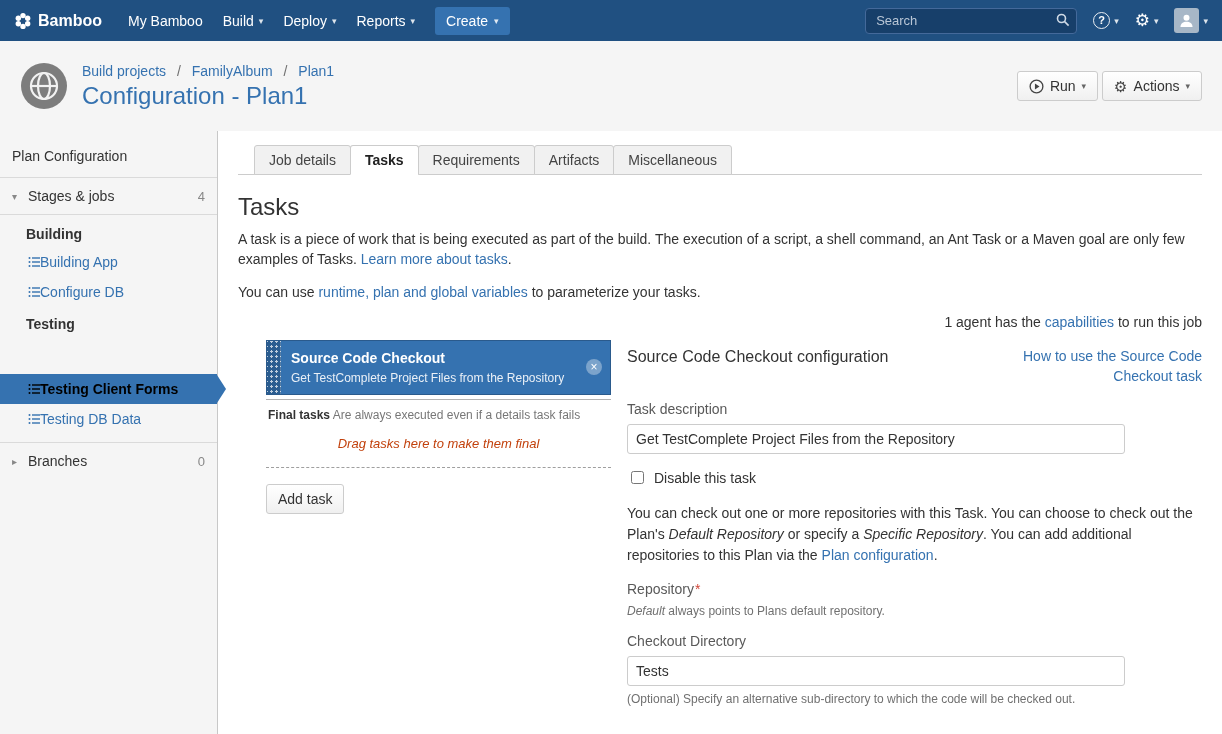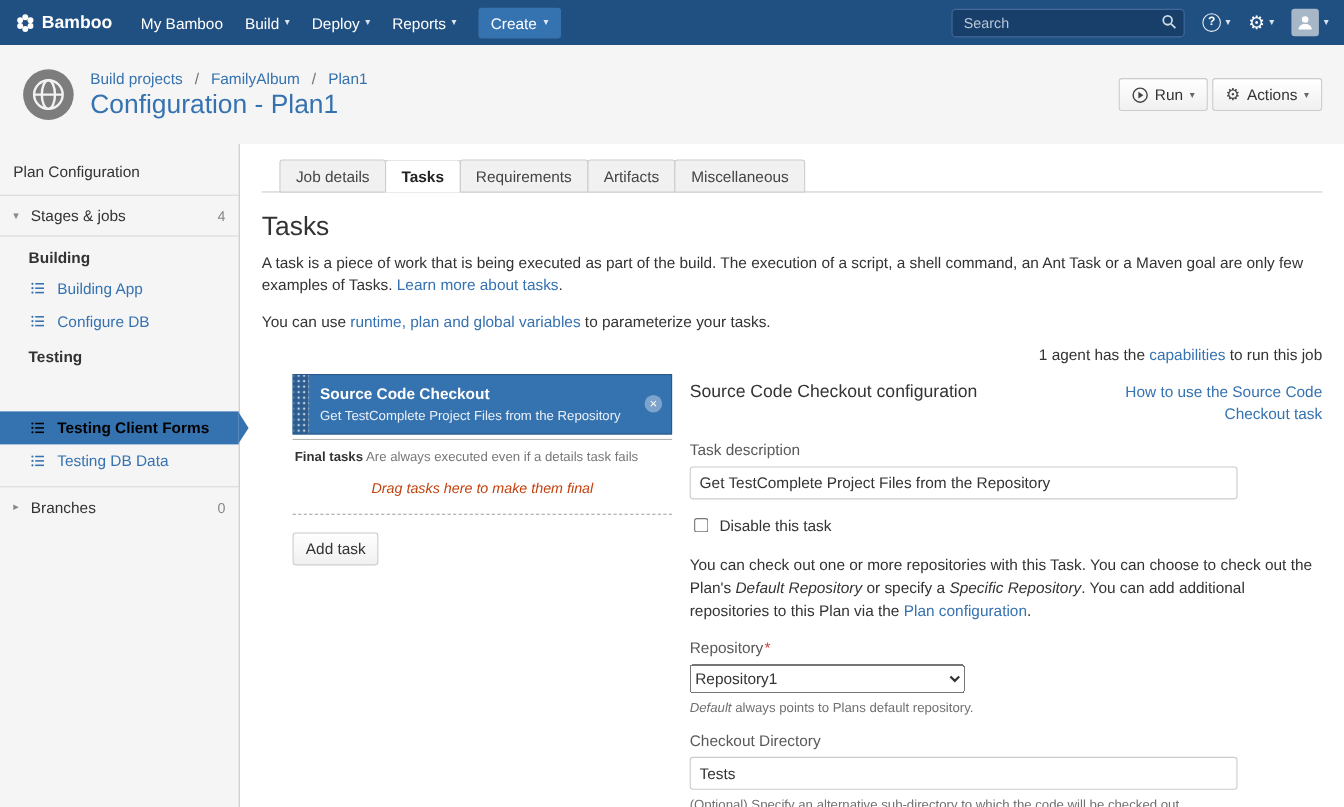--- a/index.html
+++ b/index.html
@@ -56,21 +56,21 @@
   main { flex:1; background:#fff; padding:6px 20px 0; overflow:hidden; }
 
   
   .side-title { padding:11px 12px; font-size:14px; color:#333; }
   .divider { border-top:1px solid #dadada; margin:2px 0; }
   .side-row { display:flex; align-items:center; padding:8px 12px; font-size:14px; color:#333;
     cursor:pointer; gap:6px; }
   .tree-caret { color:#888; font-size:10px; width:10px; display:inline-block; }
   .count { margin-left:auto; color:#888; font-size:13px; }
   .side-heading { font-weight:bold; font-size:14px; color:#333; padding:9px 12px 5px 26px; }
-  .side-link { display:flex; align-items:center; gap:12px; padding:7px 12px 7px 28px;
+  .side-link { display:flex; align-items:center; gap:0; padding:7px 12px 7px 28px;
     font-size:14px; color:#3572b0; cursor:pointer; }
   .side-link .job-icon { line-height:0; }
   .side-link.selected { background:#3572b0; color:#000000; font-weight:bold; position:relative;margin-top:37px; }
   .side-link.selected::after { content:""; position:absolute; left:100%; top:50%; margin-top:-14px;
     border:14px solid transparent; border-left:9px solid #3572b0; border-right-width:0; }
 
   
   .tabs { display:flex; align-items:center; border-bottom:1px solid #ccc; padding-left:16px; margin-top:8px; }
   .tab { border:1px solid #ccc; background:#f1f1f1; padding:6px 14px; font-size:14px; color:#444;
     margin-bottom:-1px; margin-left:-1px; border-radius:3px 3px 0 0; cursor:pointer; }
@@ -356,23 +356,20 @@
 
         <div class="checkbox-row">
           <input type="checkbox" style="">
           <label>Disable this task</label>
         </div>
 
         <p class="config-body"><span>You can check out one or more repositories with this Task. You can choose to check out the Plan's </span><em>Default Repository</em><span> or specify a </span><em>Specific Repository</em><span>. You can add additional repositories to this Plan via the </span><a class="link">Plan configuration</a><span>.</span></p>
 
         <div class="field">
           <label><span>Repository</span><span class="req">*</span></label>
-          <select>
-            <option>Repository1</option>
-          </select>
           <div class="help"><em>Default</em><span> always points to Plans default repository.</span></div>
         </div>
 
         <div class="field">
           <label>Checkout Directory</label>
           <input class="text-input" value="Tests" style="">
           <div class="help">(Optional) Specify an alternative sub-directory to which the code will be checked out.</div>
         </div>
       </div>
     </div>

